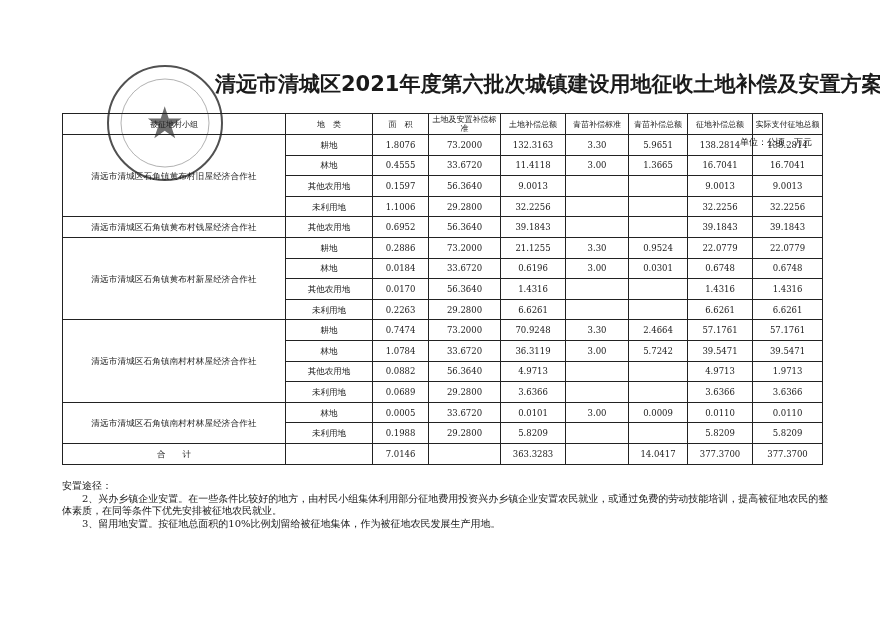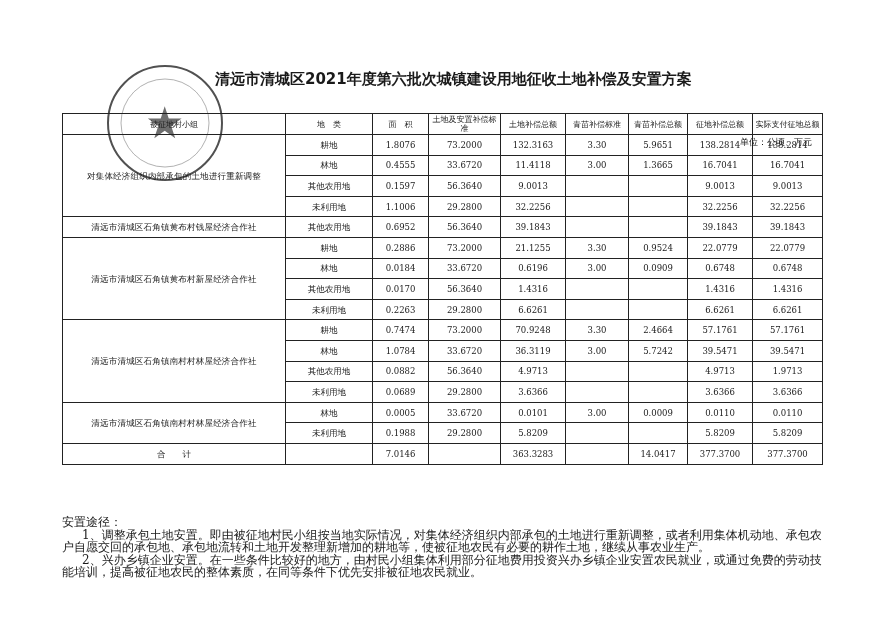--- a/index.html
+++ b/index.html
@@ -2,39 +2,39 @@
 <html><head>
 <meta charset="utf-8">
 <style>
   html, body { margin: 0; padding: 0; }
   body {
     width: 880px; height: 621px; background: #ffffff; position: relative; overflow: hidden;
     font-family: "DejaVu Serif", "Liberation Serif", serif; color: #1a1a1a;
   }
   .title {
     position: absolute; left: 215px; top: 70px; width: 470px; text-align: center;
-    font-size: 15px; font-weight: bold; letter-spacing: 0px; white-space: nowrap;
+    font-size: 21px; font-weight: bold; letter-spacing: 0px; white-space: nowrap;
     font-family: "DejaVu Sans", "Liberation Sans", sans-serif;
   }
   .units {
     position: absolute; left: 740px; top: 100px; font-size: 9px; white-space: nowrap; margin-top: 36px;
   }
   table.main {
     position: absolute; left: 62px; top: 113px; width: 760px;
     border-collapse: collapse; table-layout: fixed; font-size: 8.5px;
   }
   table.main td {
     border: 1.2px solid #222; text-align: center; vertical-align: middle;
     height: 19.6px; padding: 0; line-height: 10px; overflow: hidden;
   }
   table.main tr.header td { height: 20px; font-size: 8px; line-height: 9px; }
   td.group { font-size: 8.5px; letter-spacing: 0.2px; }
   td.num { font-family: "DejaVu Serif", "Liberation Serif", serif; }
   .notes {
-    position: absolute; left: 62px; top: 480px; width: 770px; font-size: 12px; line-height: 12.5px; margin-top: 36px;
+    position: absolute; left: 62px; top: 480px; width: 770px; font-size: 10px; line-height: 12.5px;
   }
   .notes p { margin: 0; }
   .notes .indent { text-indent: 20px; }
   .stamp {
     position: absolute; left: 107px; top: 65px; width: 116px; height: 116px;
     border-radius: 50%; border: 2px solid #333; box-sizing: border-box; opacity: 0.85;
   }
   .stamp svg { position: absolute; left: 0; top: 0; }
   .stamp .star { position: absolute; left: 36px; top: 34px; font-size: 44px; color: #555; line-height: 44px; }
 </style>
@@ -69,21 +69,21 @@
       <td>地　类</td>
       <td>面　积</td>
       <td>土地及安置补偿标准</td>
       <td>土地补偿总额</td>
       <td>青苗补偿标准</td>
       <td>青苗补偿总额</td>
       <td>征地补偿总额</td>
       <td>实际支付征地总额</td>
     </tr>
   <tr>
-        <td class="group" rowspan="4">对集体经济组织内部承包的土地进行重新调整</td>
+        <td class="group" rowspan="4">清远市清城区石角镇黄布村旧屋经济合作社</td>
         <td class="type">耕地</td>
         <td class="num">1.8076</td>
         <td class="num">73.2000</td>
         <td class="num">132.3163</td>
         <td class="num">3.30</td>
         <td class="num">5.9651</td>
         <td class="num">138.2814</td>
         <td class="num">138.2814</td>
       </tr>
       <tr>
@@ -137,21 +137,21 @@
         <td class="num">0.9524</td>
         <td class="num">22.0779</td>
         <td class="num">22.0779</td>
       </tr>
       <tr>
         <td class="type">林地</td>
         <td class="num">0.0184</td>
         <td class="num">33.6720</td>
         <td class="num">0.6196</td>
         <td class="num">3.00</td>
-        <td class="num">0.0909</td>
+        <td class="num">0.0301</td>
         <td class="num">0.6748</td>
         <td class="num">0.6748</td>
       </tr>
       <tr>
         <td class="type">其他农用地</td>
         <td class="num">0.0170</td>
         <td class="num">56.3640</td>
         <td class="num">1.4316</td>
         <td class="num"></td>
         <td class="num"></td>
@@ -239,15 +239,15 @@
         <td></td>
         <td>14.0417</td>
         <td>377.3700</td>
         <td>377.3700</td>
       </tr>
     </tbody>
 </table>
 
 <div class="notes">
   <p>安置途径：</p>
-  <p class="indent">1、调整承包土地安置。即由被征地村民小组按当地实际情况，对集体经济组织内部承包的土地进行重新调整，或者利用集体机动地、承包农户自愿交回的承包地、承包地流转和土地开发整理新增加的耕地等，使被征地农民有必要的耕作土地，继续从事农业生产。</p>
   <p class="indent">2、兴办乡镇企业安置。在一些条件比较好的地方，由村民小组集体利用部分征地费用投资兴办乡镇企业安置农民就业，或通过免费的劳动技能培训，提高被征地农民的整体素质，在同等条件下优先安排被征地农民就业。</p>
+  <p class="indent">3、留用地安置。按征地总面积的10%比例划留给被征地集体，作为被征地农民发展生产用地。</p>
 </div>
 
 </body></html>

